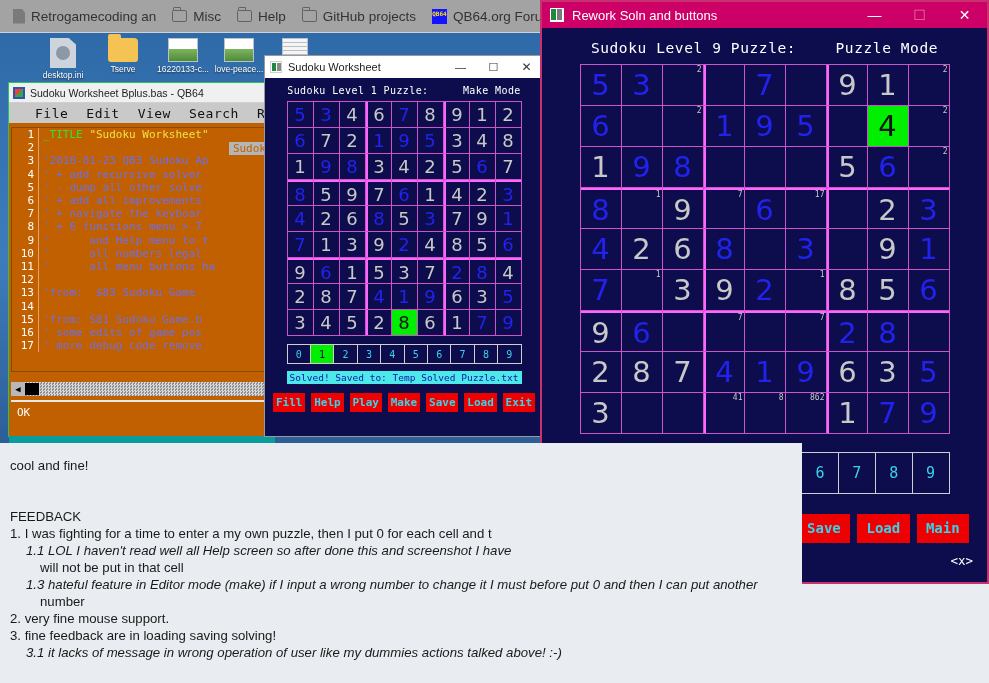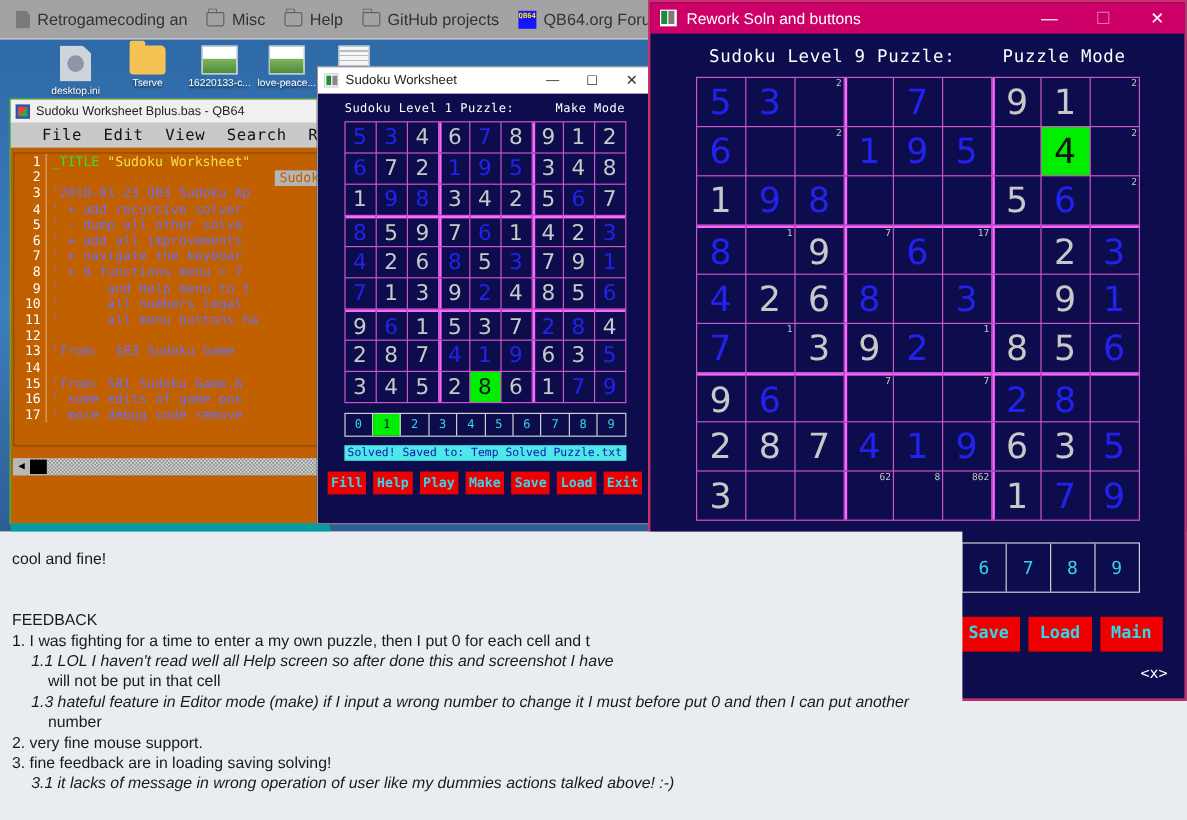--- a/index.html
+++ b/index.html
@@ -239,20 +239,23 @@
       <div class="cline"><span class="lnum">12</span><span class="ctext"></span></div>
       <div class="cline"><span class="lnum">13</span><span class="ctext">'from:  $83 Sudoku Game </span></div>
       <div class="cline"><span class="lnum">14</span><span class="ctext"></span></div>
       <div class="cline"><span class="lnum">15</span><span class="ctext">'from: S81 Sudoku Game.b</span></div>
       <div class="cline"><span class="lnum">16</span><span class="ctext">' some edits of game pos</span></div>
       <div class="cline"><span class="lnum">17</span><span class="ctext">' more debug code remove</span></div>
     </div>
   <div id="ide-sb">
     <span class="arr">◀</span>
     <span class="thumb"></span>
+  </div>
+  <div id="ide-status">
+    <span>OK</span>
   </div>
   <div id="ide-teal"></div>
 </div>
 
 <div id="wks">
   <div id="wks-title">
     <span class="tico"></span>
     <span>Sudoku Worksheet</span>
     <span class="wbtns">
       <span class="wbtn">—</span>
@@ -575,21 +578,21 @@
       </div>
       <div class="cell">
         <span class="val v-blue">5</span>
       </div>
       <div class="cell">
         <span class="val v-gray">3</span>
       </div>
       <div class="cell"></div>
       <div class="cell"></div>
       <div class="cell" style="border-left: 2px solid rgb(255, 102, 255);">
-        <span class="pm">62</span>
+        <span class="pm">41</span>
       </div>
       <div class="cell">
         <span class="pm">8</span>
       </div>
       <div class="cell">
         <span class="pm">862</span>
       </div>
       <div class="cell" style="border-left: 2px solid rgb(255, 102, 255);">
         <span class="val v-gray">1</span>
       </div>

